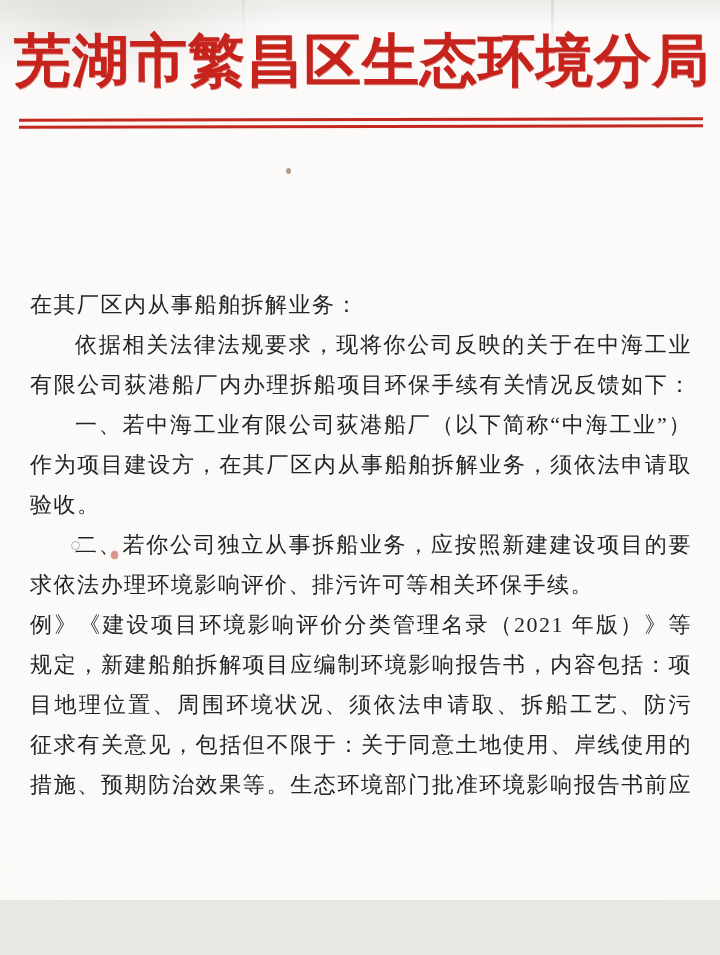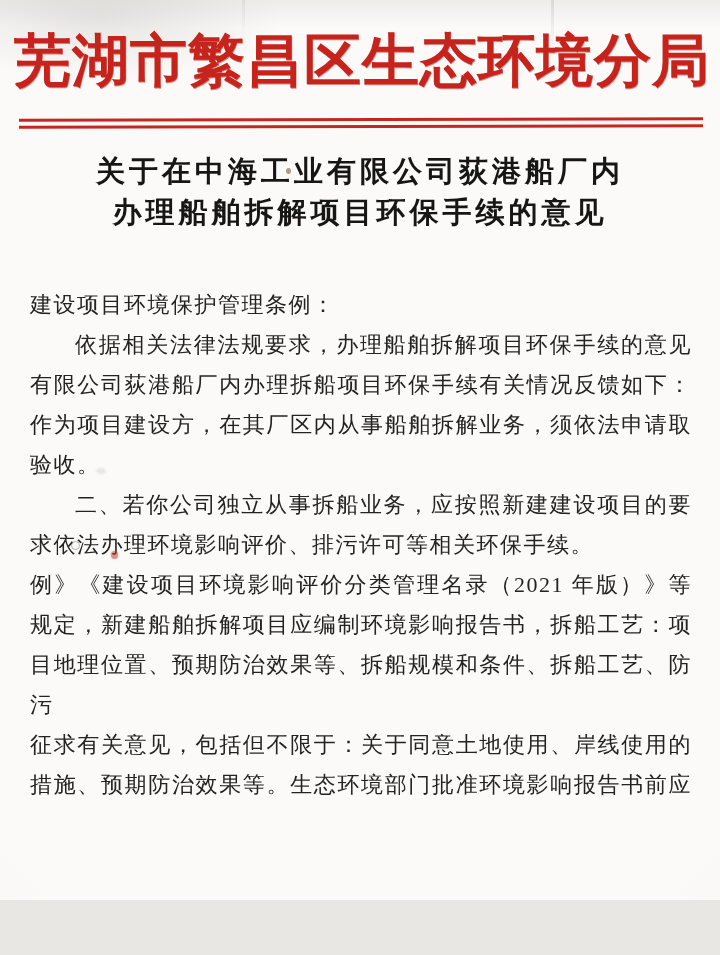--- a/index.html
+++ b/index.html
@@ -138,36 +138,33 @@
 
 <div class="page">
 
   <div class="crease crease-a"></div>
   <div class="crease crease-b"></div>
 
   <div class="agency-header">芜湖市繁昌区生态环境分局</div>
 
   <div class="double-rule"></div>
 
-  <div class="doc-title">
-    <div>关于在中海工业有限公司荻港船厂内</div>
-    <div>办理船舶拆解项目环保手续的意见</div>
-  </div>
 
   <div class="doc-body">
-    <div class="line">建设项目环境保护管理条例：</div>
-    <div class="line indent fill">依据相关法律法规要求，办理船舶拆解项目环保手续的意见</div>
+    <div class="line">在其厂区内从事船舶拆解业务：</div>
+    <div class="line indent fill">依据相关法律法规要求，现将你公司反映的关于在中海工业</div>
     <div class="line fill">有限公司荻港船厂内办理拆船项目环保手续有关情况反馈如下：</div>
+    <div class="line indent fill">一、若中海工业有限公司荻港船厂（以下简称“中海工业”）</div>
     <div class="line fill">作为项目建设方，在其厂区内从事船舶拆解业务，须依法申请取</div>
     <div class="line">验收。</div>
     <div class="line indent fill">二、若你公司独立从事拆船业务，应按照新建建设项目的要</div>
     <div class="line">求依法办理环境影响评价、排污许可等相关环保手续。</div>
     <div class="line fill">例》《建设项目环境影响评价分类管理名录（2021 年版）》等</div>
-    <div class="line fill">规定，新建船舶拆解项目应编制环境影响报告书，拆船工艺：项</div>
-    <div class="line fill">目地理位置、预期防治效果等、拆船规模和条件、拆船工艺、防污</div>
+    <div class="line fill">规定，新建船舶拆解项目应编制环境影响报告书，内容包括：项</div>
+    <div class="line fill">目地理位置、周围环境状况、须依法申请取、拆船工艺、防污</div>
     <div class="line fill">征求有关意见，包括但不限于：关于同意土地使用、岸线使用的</div>
     <div class="line fill">措施、预期防治效果等。生态环境部门批准环境影响报告书前应</div>
   </div>
 
   <div class="speck speck-ring"></div>
   <div class="speck speck-red"></div>
   <div class="speck speck-brown"></div>
   <div class="speck speck-gray"></div>
 
   <div class="bottom-band"></div>

